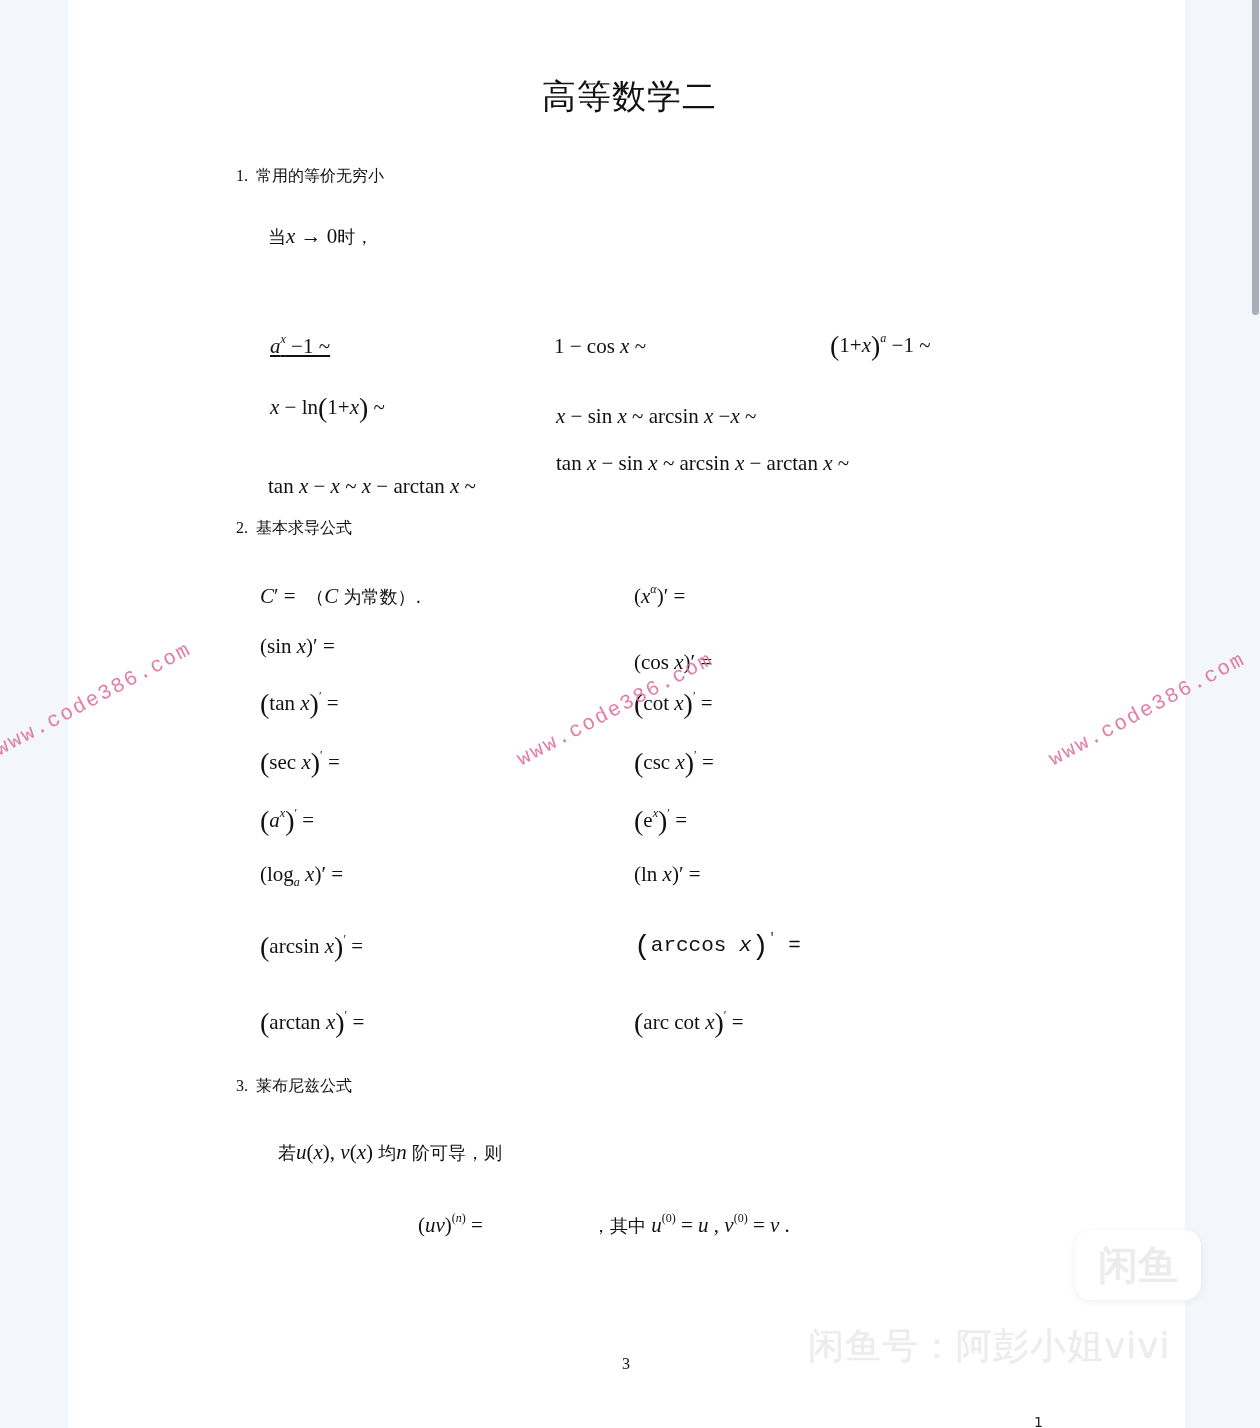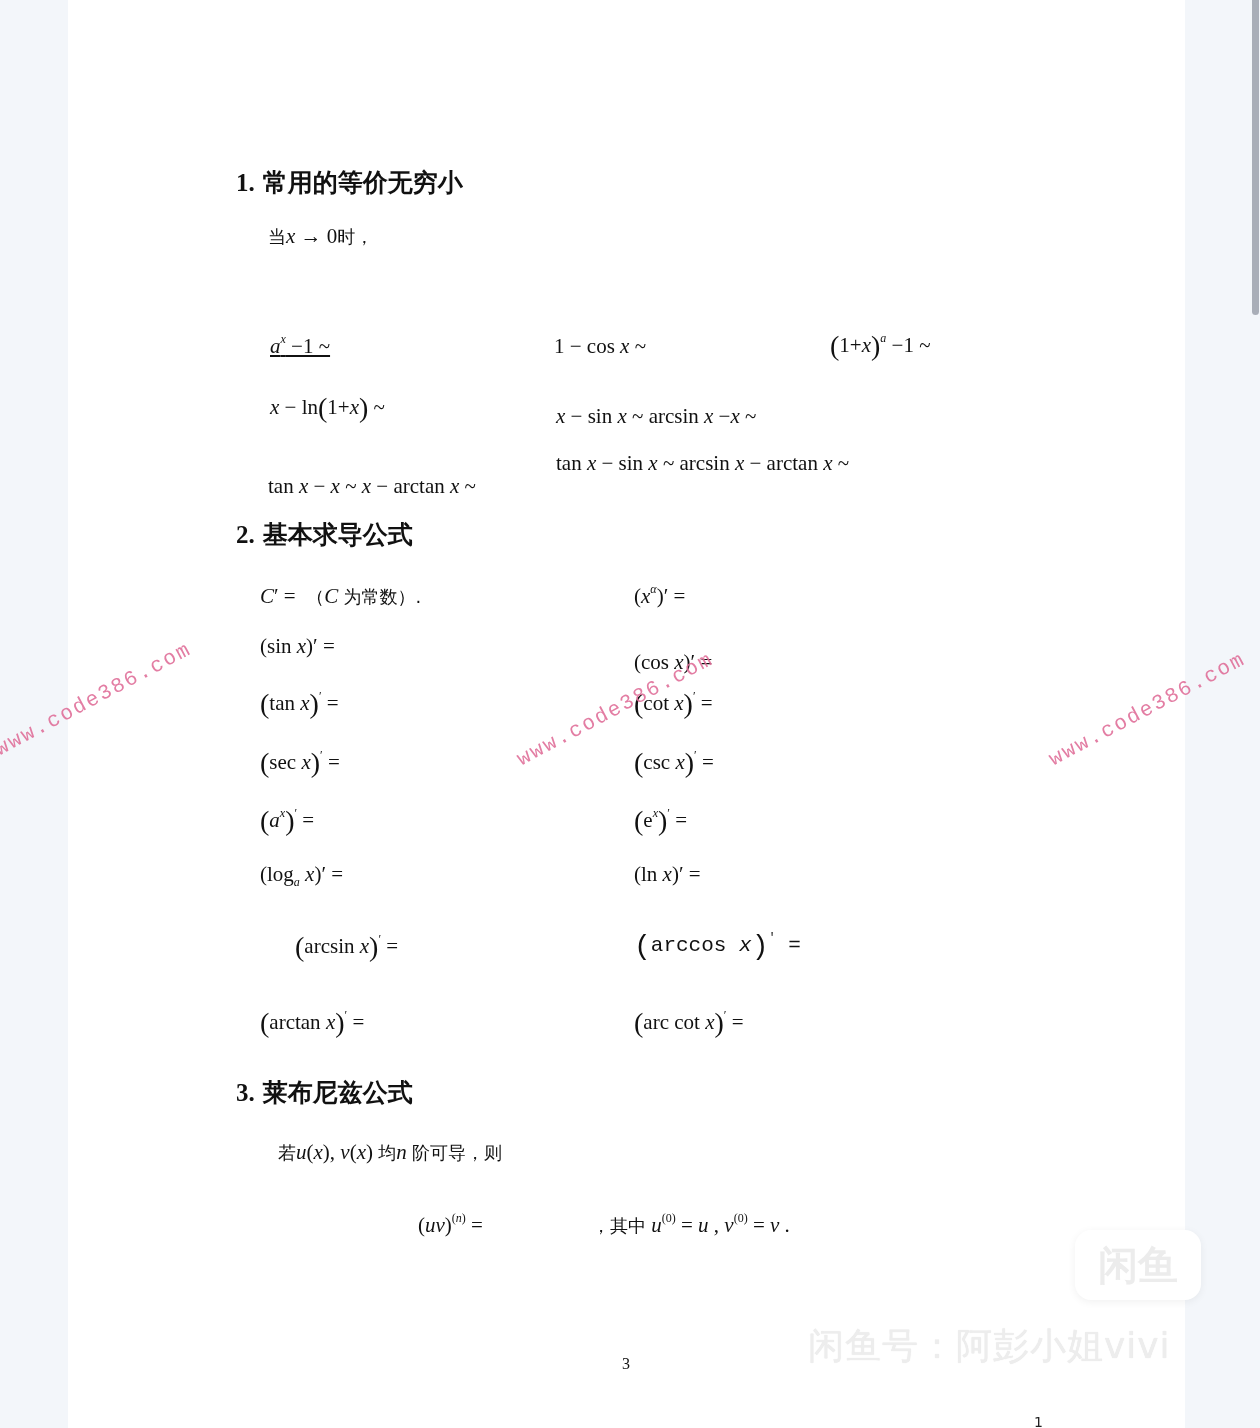--- a/index.html
+++ b/index.html
@@ -10,21 +10,21 @@
     color: #111;
   }
   .page {
     position: absolute; left: 68px; top: 0; width: 1117px; height: 1428px;
     background: #ffffff;
   }
   .scrollbar-track { position: absolute; right: 0; top: 0; width: 10px; height: 1428px; background: #f3f6fa; }
   .scrollbar-thumb { position: absolute; right: 1px; top: 0; width: 7px; height: 315px; background: #a9aeb8; border-radius: 0 0 4px 4px; }
   .abs { position: absolute; white-space: nowrap; }
   .title { font-size: 34px; letter-spacing: 1px; font-family: "DejaVu Sans", sans-serif; font-weight: normal; }
-  .sec { font-size: 25px; font-family: "DejaVu Sans", sans-serif; font-weight: bold; }
+  .sec { font-size: 16px; font-family: "DejaVu Sans", sans-serif; }
   .sec .num { font-family: "Liberation Serif", serif; margin-right: 8px; }
   .f { font-size: 21px; }
   .f i { font-style: italic; }
   .cjk { font-family: "DejaVu Sans", sans-serif; font-size: 18px; }
   .big { font-size: 28px; vertical-align: -3px; font-weight: 300; }
   sup { font-size: 12px; vertical-align: 10px; line-height: 0; }
   sub { font-size: 12px; vertical-align: -5px; line-height: 0; }
   .pagenum { font-size: 16px; }
   .wm {
     position: absolute; color: #e0709a; font-family: "Liberation Mono", "DejaVu Sans Mono", monospace;
@@ -40,20 +40,21 @@
     position: absolute; left: 808px; top: 1322px; color: #ededed;
     font-family: "DejaVu Sans", sans-serif; font-size: 36px; letter-spacing: 1px;
     text-shadow: 0 0 1px #e2e2e2;
   }
 </style>
 </head>
 <body>
 
 <div class="page">
 
+  <div class="abs title" style="left:474px; top:74px;">高等数学二</div>
 
   <div class="abs sec" style="left:168px; top:166px;">
     <span class="num">1.</span><span>常用的等价无穷小</span>
   </div>
 
   <div class="abs f" style="left:200px; top:224px;">
     <span class="cjk">当</span><i>x</i> → 0<span class="cjk">时，</span>
   </div>
 
 
@@ -82,21 +83,21 @@
 
   <div class="abs f" style="left:192px; top:747px;"><span class="big">(</span>sec <i>x</i><span class="big">)</span><sup>′</sup> =</div>
   <div class="abs f" style="left:566px; top:747px;"><span class="big">(</span>csc <i>x</i><span class="big">)</span><sup>′</sup> =</div>
 
   <div class="abs f" style="left:192px; top:805px;"><span class="big">(</span><i>a</i><sup><i>x</i></sup><span class="big">)</span><sup>′</sup> =</div>
   <div class="abs f" style="left:566px; top:805px;"><span class="big">(</span>e<sup><i>x</i></sup><span class="big">)</span><sup>′</sup> =</div>
 
   <div class="abs f" style="left:192px; top:862px;">(log<sub><i>a</i></sub> <i>x</i>)′ =</div>
   <div class="abs f" style="left:566px; top:862px;">(ln <i>x</i>)′ =</div>
 
-  <div class="abs f" style="left:192px; top:931px;margin-left:35px;"><span class="big">(</span>arcsin <i>x</i><span class="big">)</span><sup>′</sup> =</div>
+  <div class="abs f" style="left:192px; top:931px;"><span class="big">(</span>arcsin <i>x</i><span class="big">)</span><sup>′</sup> =</div>
   <div class="abs f" style="left:566px; top:931px;font-family:Liberation Mono, monospace;"><span class="big">(</span>arccos <i>x</i><span class="big">)</span><sup>′</sup> =</div>
 
   <div class="abs f" style="left:192px; top:1007px;"><span class="big">(</span>arctan <i>x</i><span class="big">)</span><sup>′</sup> =</div>
   <div class="abs f" style="left:566px; top:1007px;"><span class="big">(</span>arc cot <i>x</i><span class="big">)</span><sup>′</sup> =</div>
 
   <div class="abs sec" style="left:168px; top:1076px;">
     <span class="num">3.</span><span>莱布尼兹公式</span>
   </div>
 
   <div class="abs f" style="left:210px; top:1140px;">

